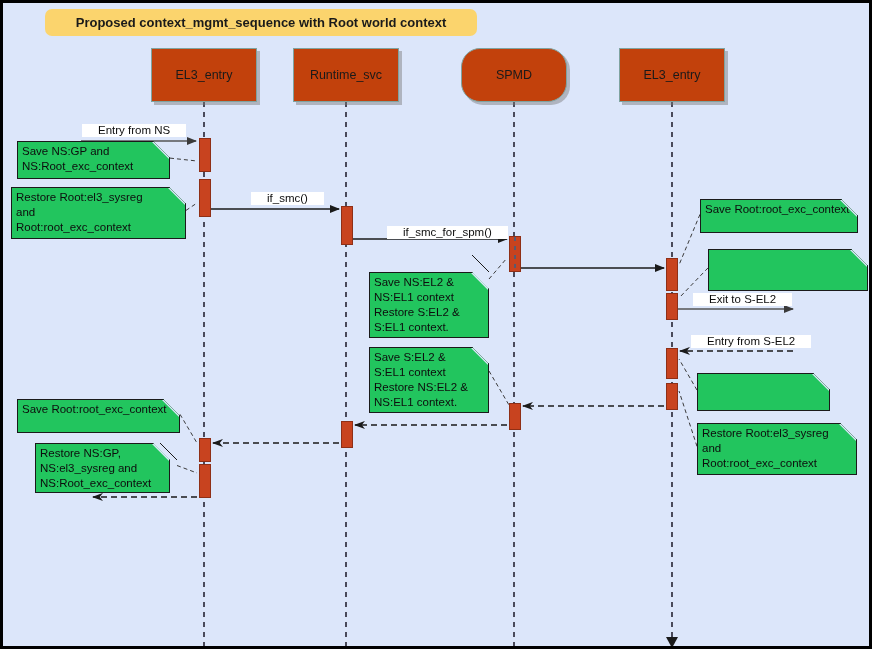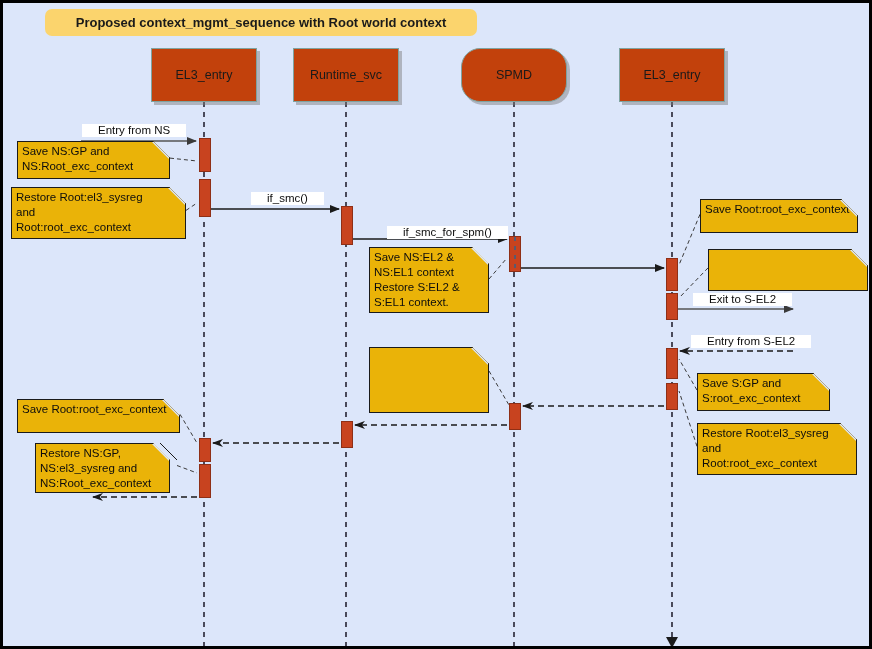--- a/index.html
+++ b/index.html
@@ -44,21 +44,21 @@
   .activation{
     position:absolute;
     background:#c8431f;
     border:1px solid #8f2f16;
     box-sizing:border-box;
   }
 
   
   .note{
     position:absolute;
-    background:#eab308;
+    background:#22c55e;
     border:1px solid #1a1a1a;
     box-sizing:border-box;
     font-size:11.5px;
     line-height:15px;
     color:#0d0d0d;
     padding:2px 3px 2px 4px;
     white-space:pre-line;
     
     clip-path:polygon(0 0, calc(100% - 17px) 0, 100% 17px, 100% 100%, 0 100%);
   }
@@ -171,29 +171,31 @@
       <div class="activation" style="left: 338px; top: 418px; width: 12px; height: 27px;"></div>
       <div class="activation" style="left: 196px; top: 435px; width: 12px; height: 24px;"></div>
       <div class="activation" style="left: 196px; top: 461px; width: 12px; height: 34px;"></div>
     </div>
   <div id="notes-layer">
       <div class="note" style="left: 14px; top: 138px; width: 153px; height: 38px;"><span>Save NS:GP and
 NS:Root_exc_context</span><span class="fold"></span></div>
       <div class="note" style="left: 8px; top: 184px; width: 175px; height: 52px;"><span>Restore Root:el3_sysreg
 and
 Root:root_exc_context</span><span class="fold"></span></div>
-      <div class="note" style="left: 366px; top: 244px; width: 120px; height: 66px;"><span>Save NS:EL2 &amp;
+      <div class="note" style="left: 366px; top: 269px; width: 120px; height: 66px;"><span>Save NS:EL2 &amp;
 NS:EL1 context
 Restore S:EL2 &amp;
 S:EL1 context.</span><span class="fold"></span></div>
       <div class="note" style="left: 697px; top: 196px; width: 158px; height: 34px;"><span>Save Root:root_exc_context</span><span class="fold"></span></div>
       <div class="note" style="left: 705px; top: 246px; width: 160px; height: 42px;"><span class="fold"></span></div>
-      <div class="note" style="left: 366px; top: 344px; width: 120px; height: 66px;"><span class="fold"></span></div>
-      <div class="note" style="left: 694px; top: 370px; width: 133px; height: 38px;"><span>Save S:GP and
-S:root_exc_context</span><span class="fold"></span></div>
+      <div class="note" style="left: 366px; top: 344px; width: 120px; height: 66px;"><span>Save S:EL2 &amp;
+S:EL1 context
+Restore NS:EL2 &amp;
+NS:EL1 context.</span><span class="fold"></span></div>
+      <div class="note" style="left: 694px; top: 370px; width: 133px; height: 38px;"><span class="fold"></span></div>
       <div class="note" style="left: 694px; top: 420px; width: 160px; height: 52px;"><span>Restore Root:el3_sysreg
 and
 Root:root_exc_context</span><span class="fold"></span></div>
       <div class="note" style="left: 14px; top: 396px; width: 163px; height: 34px;"><span>Save Root:root_exc_context</span><span class="fold"></span></div>
       <div class="note" style="left: 32px; top: 440px; width: 135px; height: 50px;"><span>Restore NS:GP,
 NS:el3_sysreg and
 NS:Root_exc_context</span><span class="fold"></span></div>
     </div>
   <div id="labels-layer">
       <div class="msg-label" style="left: 79px; top: 121px;">Entry from NS</div>

